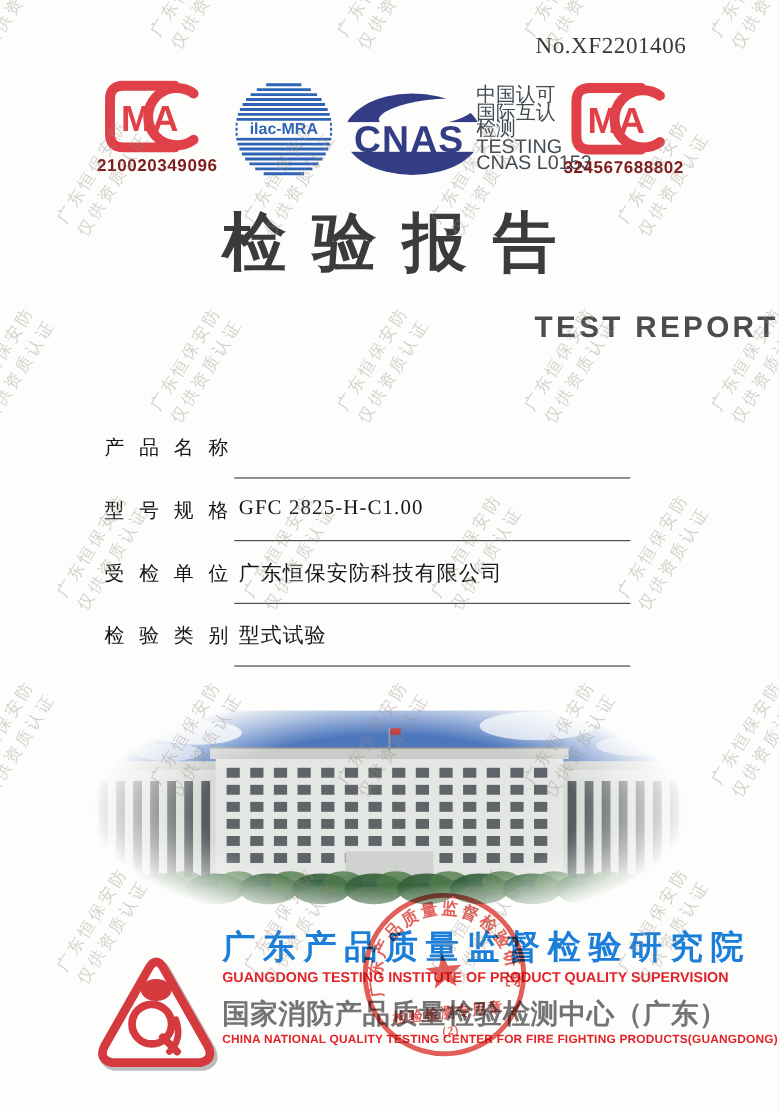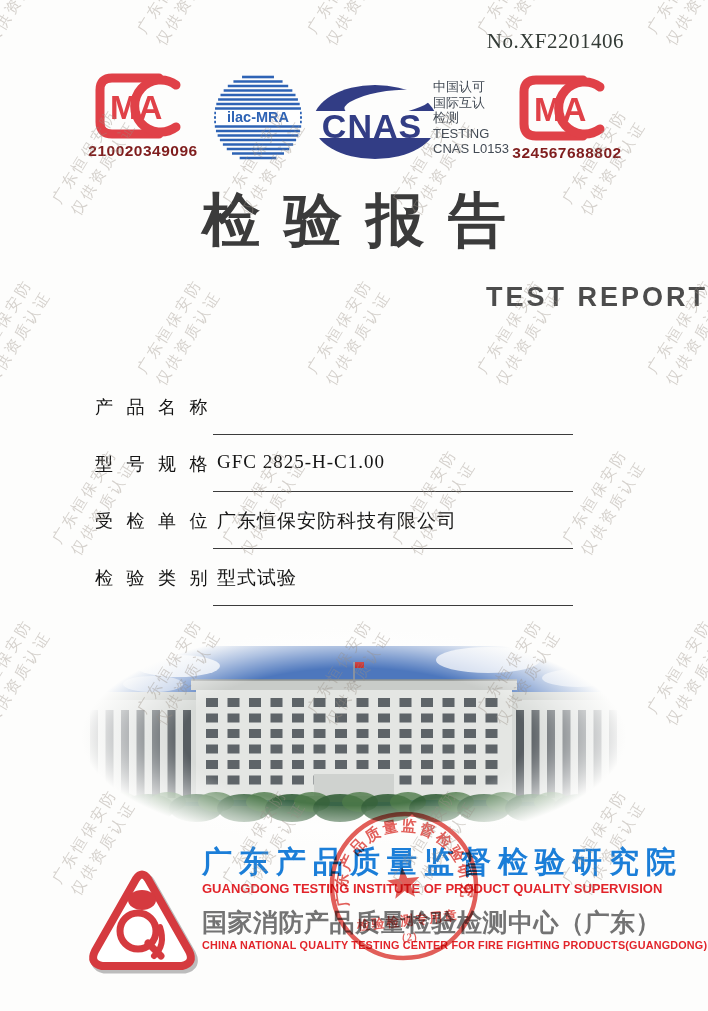--- a/index.html
+++ b/index.html
@@ -22,21 +22,21 @@
   .cma{position:absolute;width:110px;text-align:center;}
   .cma svg{display:block;margin:0 auto;}
   .cma .num{font-family:"Liberation Sans","DejaVu Sans",sans-serif;font-weight:bold;font-size:15.5px;color:#7f1d1d;letter-spacing:.5px;margin-top:3px;text-align:center;}
   .cma1{left:88px;top:3px;}
   .cma2{left:512px;top:5px;}
   .ilac{position:absolute;left:212px;top:2px;}
   .cnas{position:absolute;left:308px;top:12px;}
   .accred{
     position:absolute;left:433px;top:9px;
     font-family:"Liberation Sans","DejaVu Sans",sans-serif;
-    font-size:13px;line-height:15.5px;color:#424a54;
+    font-size:18px;line-height:15.5px;color:#424a54;
   }
   
   .title-zh{
     position:absolute;left:0;top:182px;width:708px;text-align:center;z-index:10;
     font-size:58px;font-weight:bold;color:#3b3b3b;letter-spacing:24px;padding-left:24px;box-sizing:border-box;
   }
   .title-en{
     position:absolute;left:0;top:282px;width:708px;text-align:right;z-index:10;
     font-family:"Liberation Sans","DejaVu Sans",sans-serif;
     font-size:27px;font-weight:bold;color:#4c4c4c;letter-spacing:3px;

